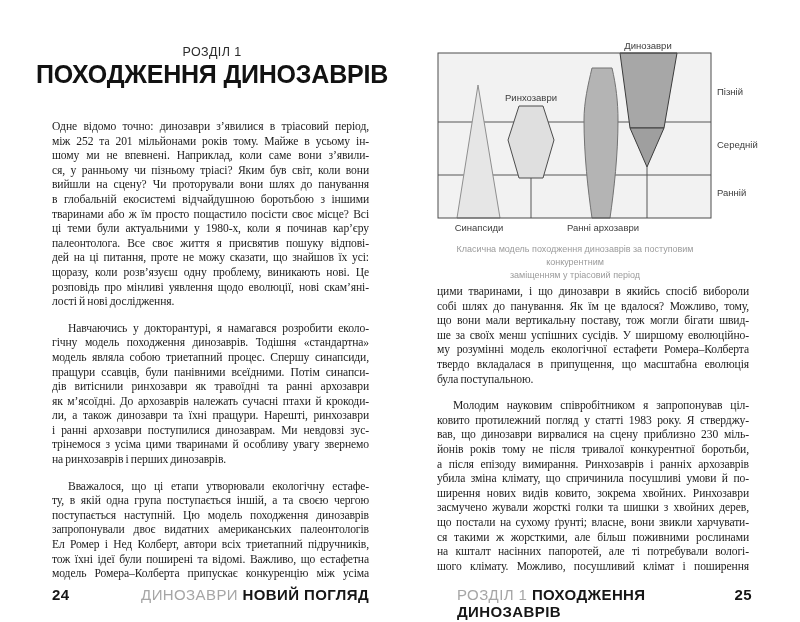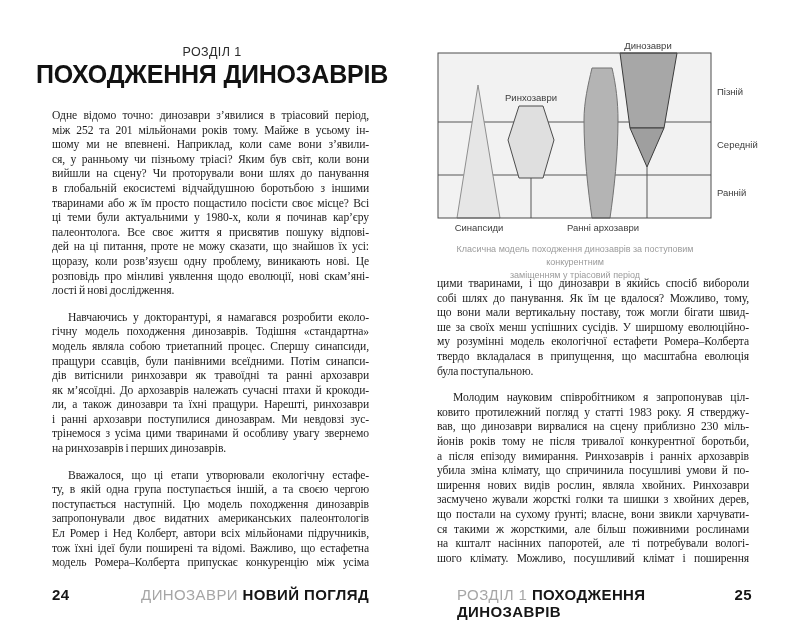--- a/index.html
+++ b/index.html
@@ -28,22 +28,22 @@
     font-size: 25px; font-weight: bold; letter-spacing: -0.2px; color: #121212;
     white-space: nowrap;
   }
   .body-col {
     position: absolute;
     font-size: 11.6px;
     letter-spacing: -0.1px;
     word-spacing: -0.6px;
     color: #1d1d1d;
   }
-  #left-body  { left: 52px;  top: 109px; width: 317px; }
-  #right-body { left: 437px; top: 277px; width: 312px; font-family: Liberation Serif, serif; }
+  #left-body  { left: 52px;  top: 120px; width: 317px; }
+  #right-body { left: 437px; top: 285px; width: 312px; font-family: Liberation Serif, serif; }
   .tline {
     line-height: 14.6px;
     height: 14.6px;
     text-align: justify;
     text-align-last: justify;
     overflow: hidden;
     white-space: nowrap;
   }
   .tline.end { text-align-last: left; }
   .tline.ind { text-indent: 16px; margin-top: 12px; }
@@ -109,21 +109,21 @@
           <div class="tline">ли, а також динозаври та їхні пращури. Нарешті, ринхозаври</div>
           <div class="tline">і ранні архозаври поступилися динозаврам. Ми невдовзі зус-</div>
           <div class="tline">трінемося з усіма цими тваринами й особливу увагу звернемо</div>
           <div class="tline end">на ринхозаврів і перших динозаврів.</div>
         </div>
         <div>
           <div class="tline ind">Вважалося, що ці етапи утворювали екологічну естафе-</div>
           <div class="tline">ту, в якій одна група поступається іншій, а та своєю чергою</div>
           <div class="tline">поступається наступній. Цю модель походження динозаврів</div>
           <div class="tline">запропонували двоє видатних американських палеонтологів</div>
-          <div class="tline">Ел Ромер і Нед Колберт, автори всіх мільйонами підручників,</div>
+          <div class="tline">Ел Ромер і Нед Колберт, автори всіх триетапний підручників,</div>
           <div class="tline">тож їхні ідеї були поширені та відомі. Важливо, що естафетна</div>
           <div class="tline">модель Ромера–Колберта припускає конкуренцію між усіма</div>
         </div>
       </div>
 
     <div class="footer footer-left">
       <span class="pagenum">24</span>
       <span>
         <span class="run-gray">ДИНОЗАВРИ</span>
         <span class="run-bold">НОВИЙ ПОГЛЯД</span>
@@ -180,21 +180,21 @@
           <div class="tline">твердо вкладалася в припущення, що масштабна еволюція</div>
           <div class="tline end">була поступальною.</div>
         </div>
         <div>
           <div class="tline ind">Молодим науковим співробітником я запропонував ціл-</div>
           <div class="tline">ковито протилежний погляд у статті 1983 року. Я стверджу-</div>
           <div class="tline">вав, що динозаври вирвалися на сцену приблизно 230 міль-</div>
           <div class="tline">йонів років тому не після тривалої конкурентної боротьби,</div>
           <div class="tline">а після епізоду вимирання. Ринхозаврів і ранніх архозаврів</div>
           <div class="tline">убила зміна клімату, що спричинила посушливі умови й по-</div>
-          <div class="tline">ширення нових видів рослин, являла хвойних. Ринхозаври</div>
+          <div class="tline">ширення нових видів ковито, зокрема хвойних. Ринхозаври</div>
           <div class="tline">засмучено жували жорсткі голки та шишки з хвойних дерев,</div>
           <div class="tline">що постали на сухому ґрунті; власне, вони звикли харчувати-</div>
           <div class="tline">ся такими ж жорсткими, але більш поживними рослинами</div>
           <div class="tline">на кшталт насінних папоротей, але ті потребували вологі-</div>
           <div class="tline">шого клімату. Можливо, посушливий клімат і поширення</div>
         </div>
       </div>
 
     <div class="footer footer-right">
       <span>

